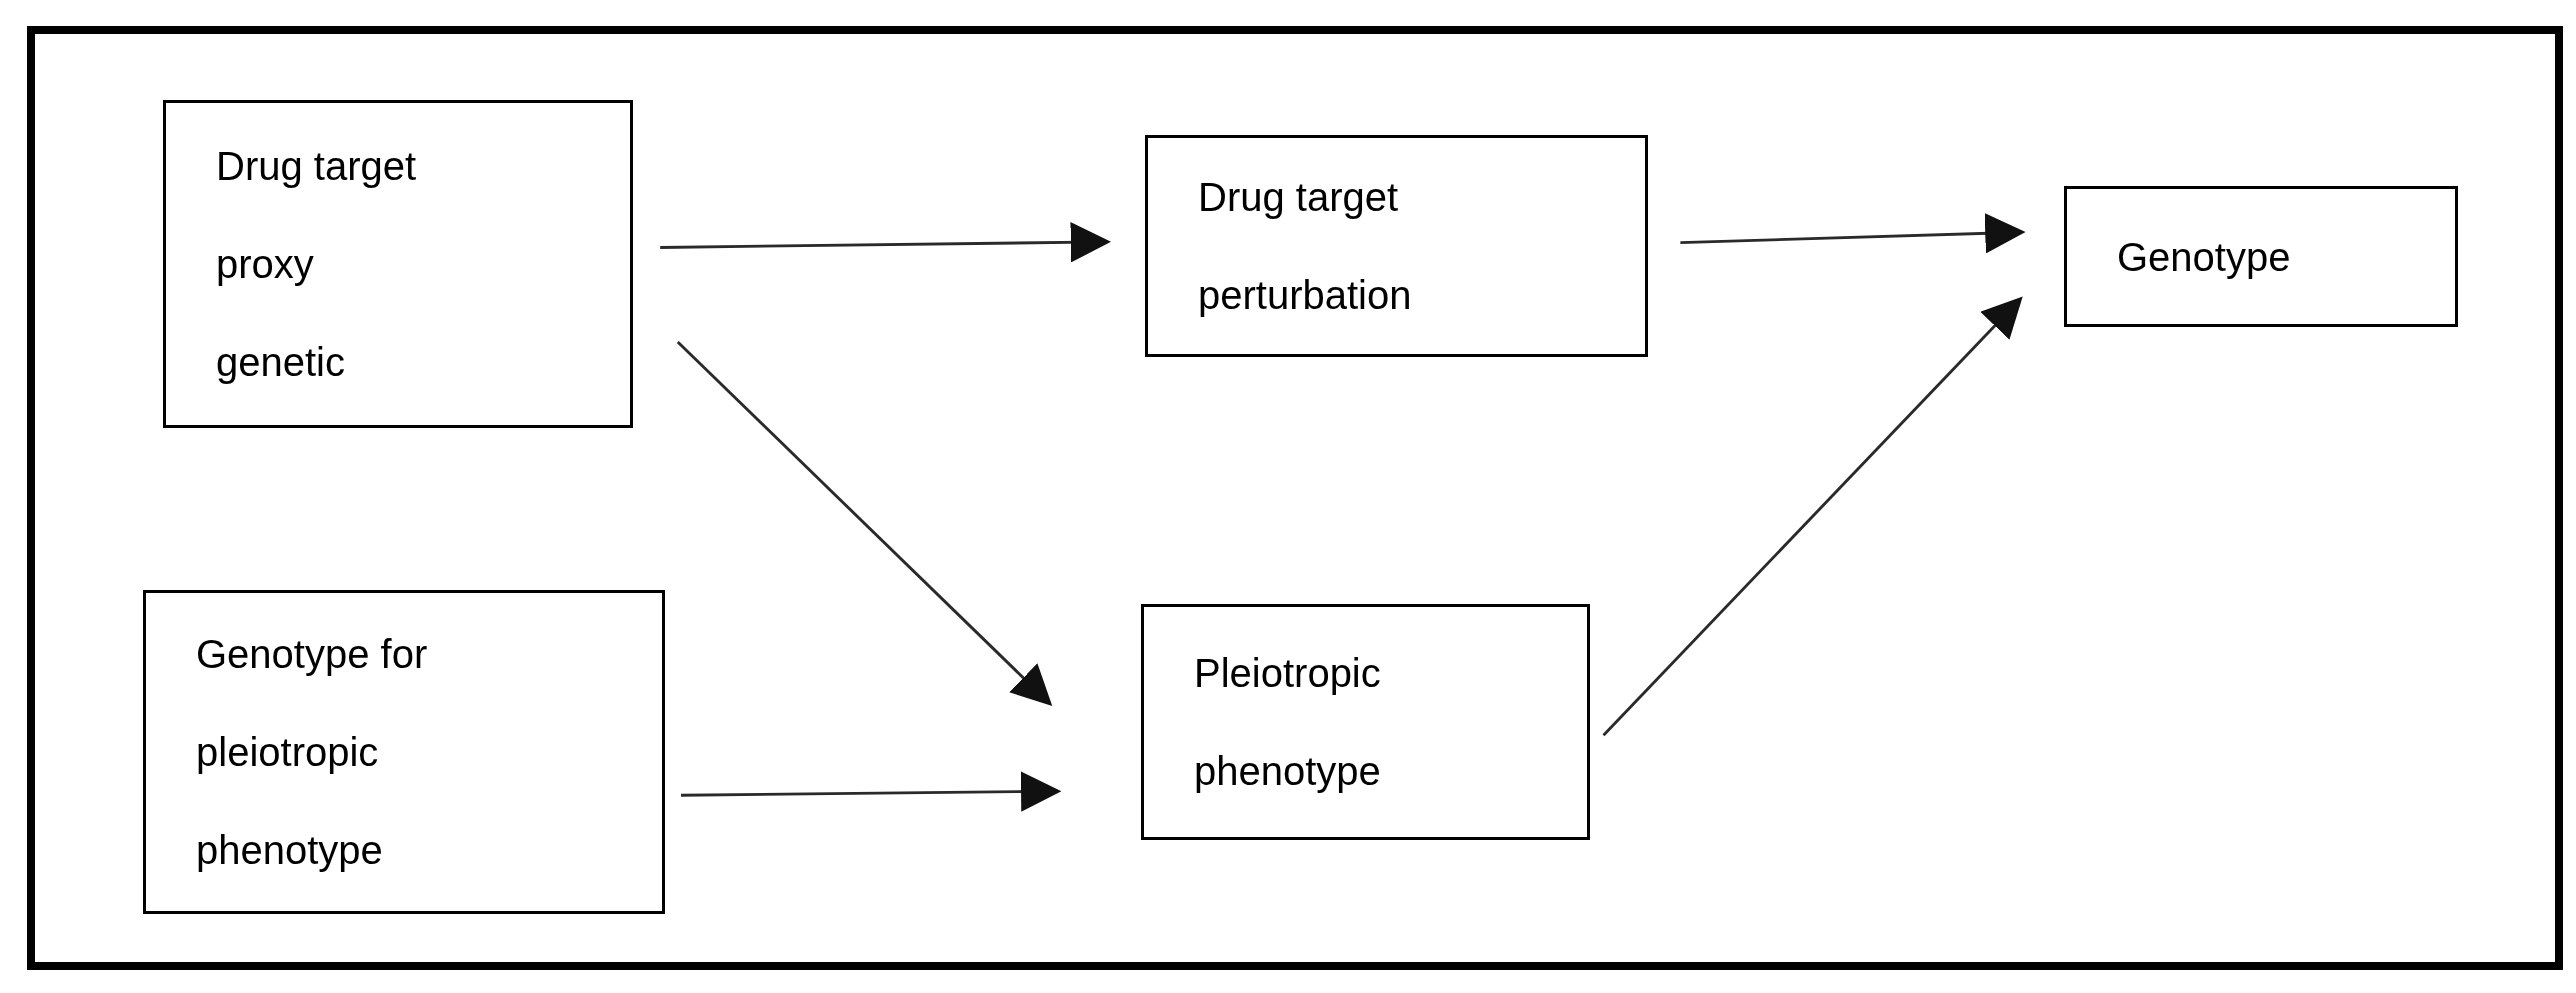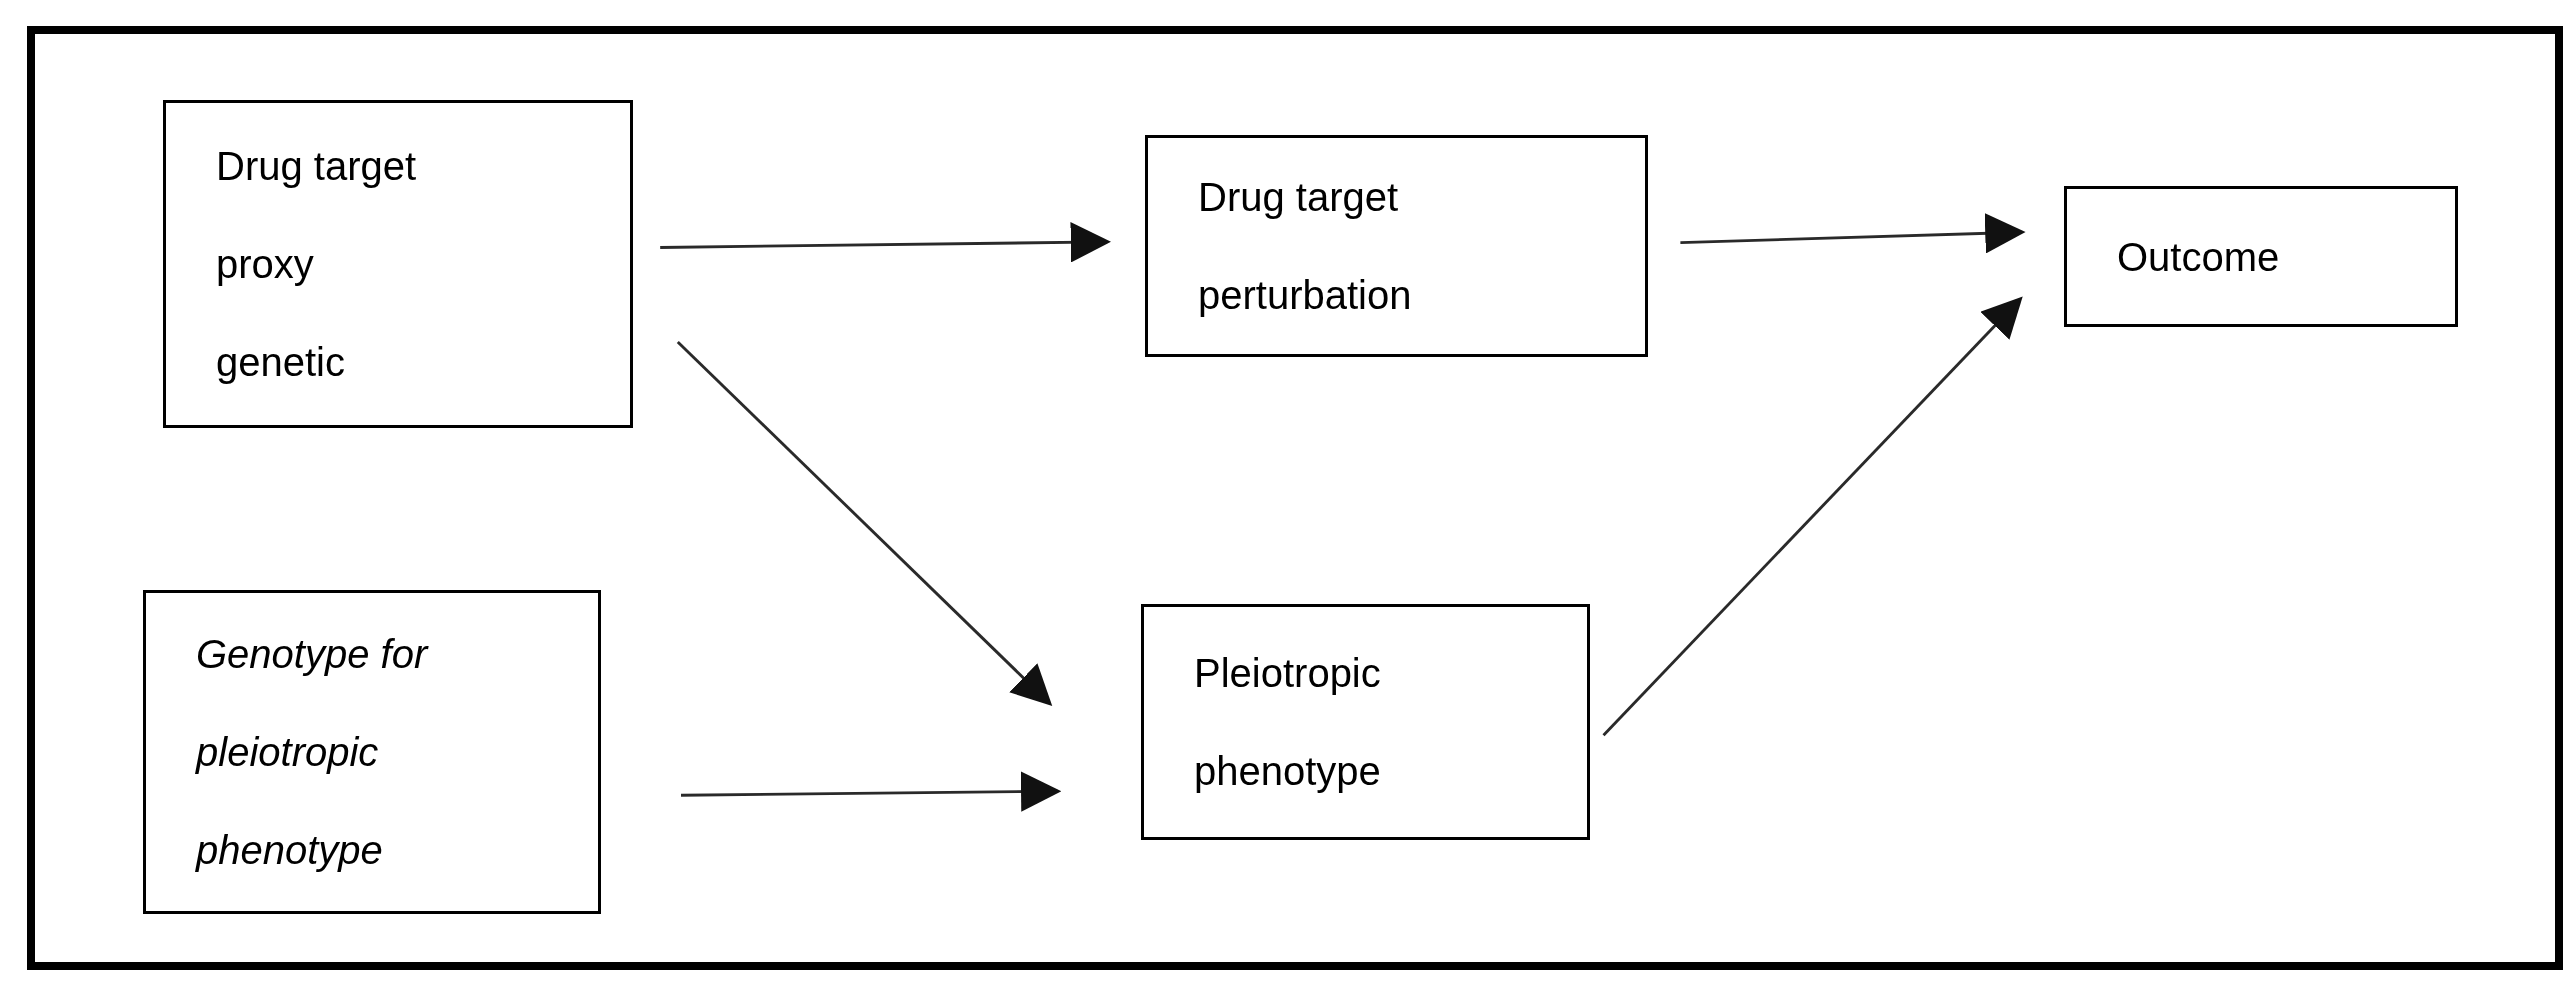--- a/index.html
+++ b/index.html
@@ -38,21 +38,21 @@
     box-sizing: border-box;
     font-size: 40px;
     line-height: 98px;
     white-space: nowrap;
   }
   .node .line { display: block; }
 
   #node-proxy        { left: 163px;  top: 100px; width: 470px; height: 328px; }
   #node-perturbation { left: 1145px; top: 135px; width: 503px; height: 222px; }
   #node-outcome      { left: 2064px; top: 186px; width: 394px; height: 141px; }
-  #node-genotype     { left: 143px;  top: 590px; width: 458px; height: 324px; font-style: italic; }
+  #node-genotype     { left: 143px;  top: 590px; width: 522px; height: 324px; }
   #node-pleiotropic  { left: 1141px; top: 604px; width: 449px; height: 236px; }
 
   #edges-layer {
     position: absolute;
     left: 0;
     top: 0;
     width: 2576px;
     height: 993px;
     pointer-events: none;
   }
@@ -87,21 +87,21 @@
     <span class="line">proxy</span>
     <span class="line">genetic</span>
   </div>
 
   <div class="node" id="node-perturbation">
     <span class="line">Drug target</span>
     <span class="line">perturbation</span>
   </div>
 
   <div class="node" id="node-outcome">
-    <span class="line">Outcome</span>
+    <span class="line">Genotype</span>
   </div>
 
   <div class="node" id="node-genotype">
     <span class="line">Genotype for</span>
     <span class="line">pleiotropic</span>
     <span class="line">phenotype</span>
   </div>
 
   <div class="node" id="node-pleiotropic">
     <span class="line">Pleiotropic</span>

